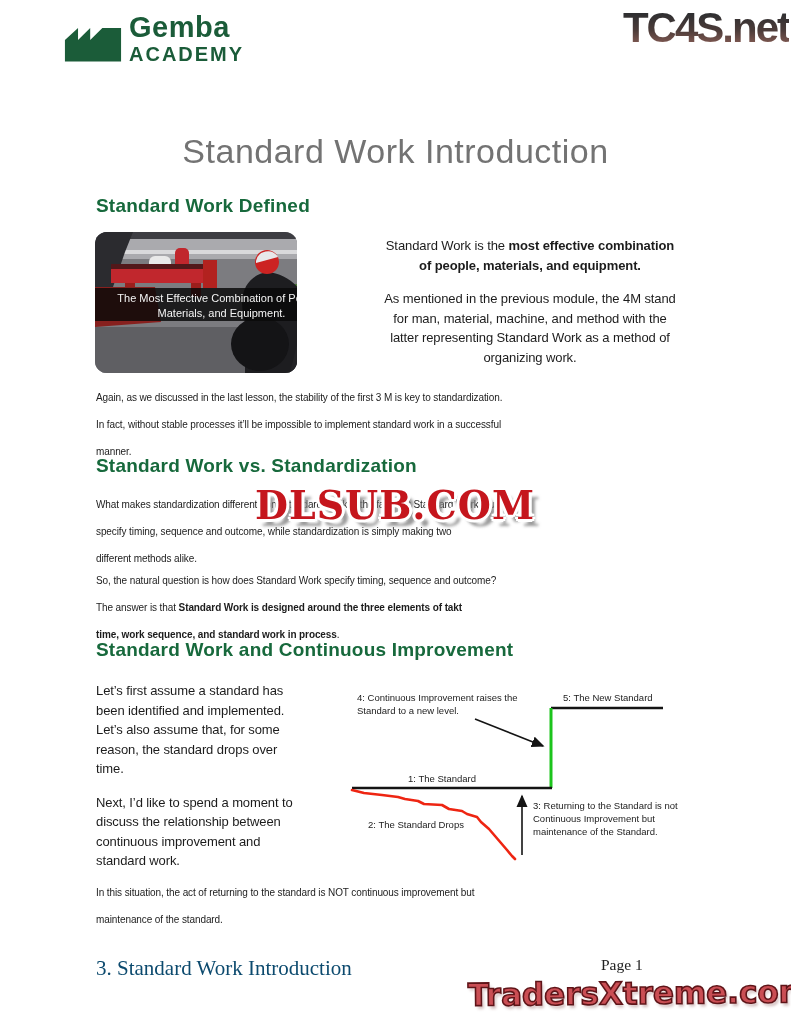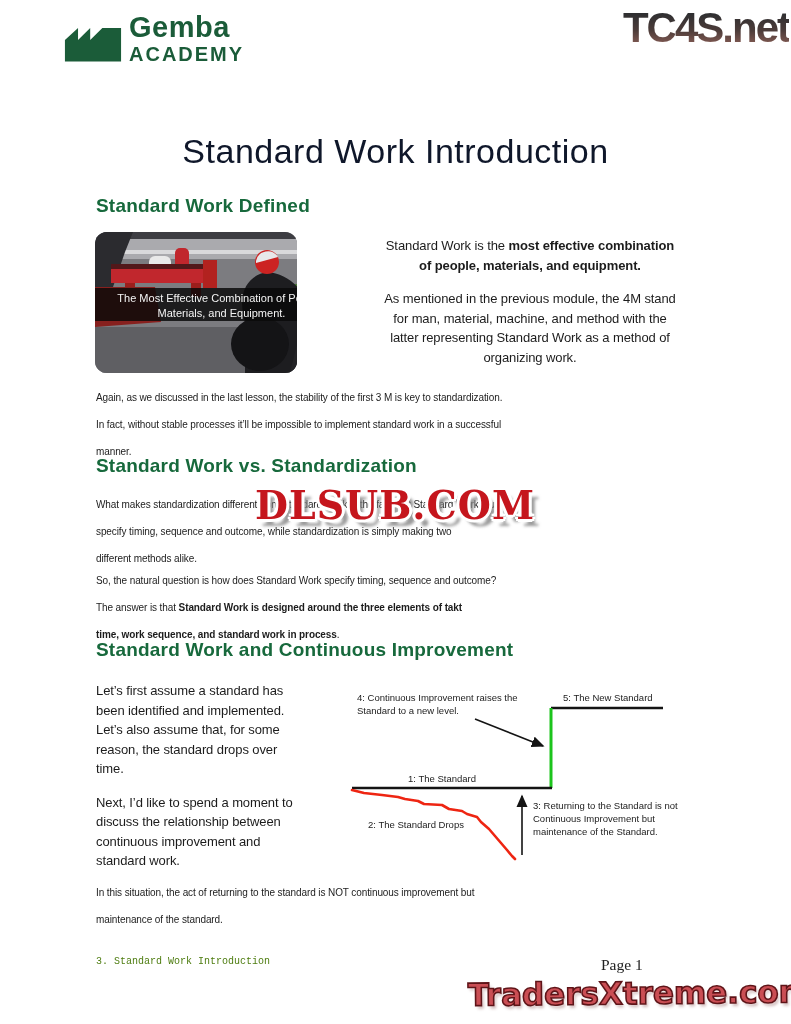--- a/index.html
+++ b/index.html
@@ -18,21 +18,21 @@
   .wm-top{
     position:absolute; right:2px; top:4px;
     font-weight:700; font-size:42px; letter-spacing:-2px;
     background:linear-gradient(to bottom,#2f2f31 20%,#4c3c39 55%,#96655c 95%);
     -webkit-background-clip:text; background-clip:text; color:transparent;
     filter:blur(.3px);
   }
   
   .title{
     position:absolute; left:0; top:132px; width:100%;
-    text-align:center; font-size:34px; font-weight:400; color:#0f172a; letter-spacing:.5px;
+    text-align:center; font-size:34px; font-weight:400; color:#737373; letter-spacing:.5px;
   }
   .h-green{
     position:absolute; left:96px;
     font-size:19px; font-weight:700; color:#17693c; letter-spacing:.2px;
   }
   .h1{top:195px;} .h2{top:455px;} .h3{top:639px;}
   
   .para{
     position:absolute; left:96px;
     font-size:10px; line-height:27px; white-space:pre; letter-spacing:-0.1px;
@@ -64,21 +64,21 @@
   }
   
   .diagram{position:absolute; left:350px; top:686px;}
   .diagram text{font-family:"Liberation Sans",sans-serif; font-size:9.5px; fill:#222;}
   .leftcol{position:absolute; left:96px; top:681px; width:262px;}
   .leftcol .blk{font-size:13px; line-height:19.5px; white-space:pre; letter-spacing:-0.1px;}
   .leftcol .blk+.blk{margin-top:14px;}
   
   .footer-left{
     position:absolute; left:96px; top:956px;
-    font-family:Liberation Mono, monospace; font-size:10px; color:#4d7c0f;
+    font-family:Liberation Serif, serif; font-size:21px; color:#0c4a6e;
   }
   .footer-right{
     position:absolute; left:587px; top:956px;
     font-family:"Liberation Serif", serif; font-size:15.5px; color:#222;margin-left:14px;
   }
   .wm-bottom{
     position:absolute; left:468px; top:975px;
     font-family:"DejaVu Sans", sans-serif; font-weight:700; font-size:31px;
     color:#ca4e54; -webkit-text-stroke:1.6px #5e1418;
     text-shadow:0 0 3px rgba(255,255,255,.95), 0 0 6px rgba(255,255,255,.85), 2px 3px 3px rgba(100,30,30,.35);

